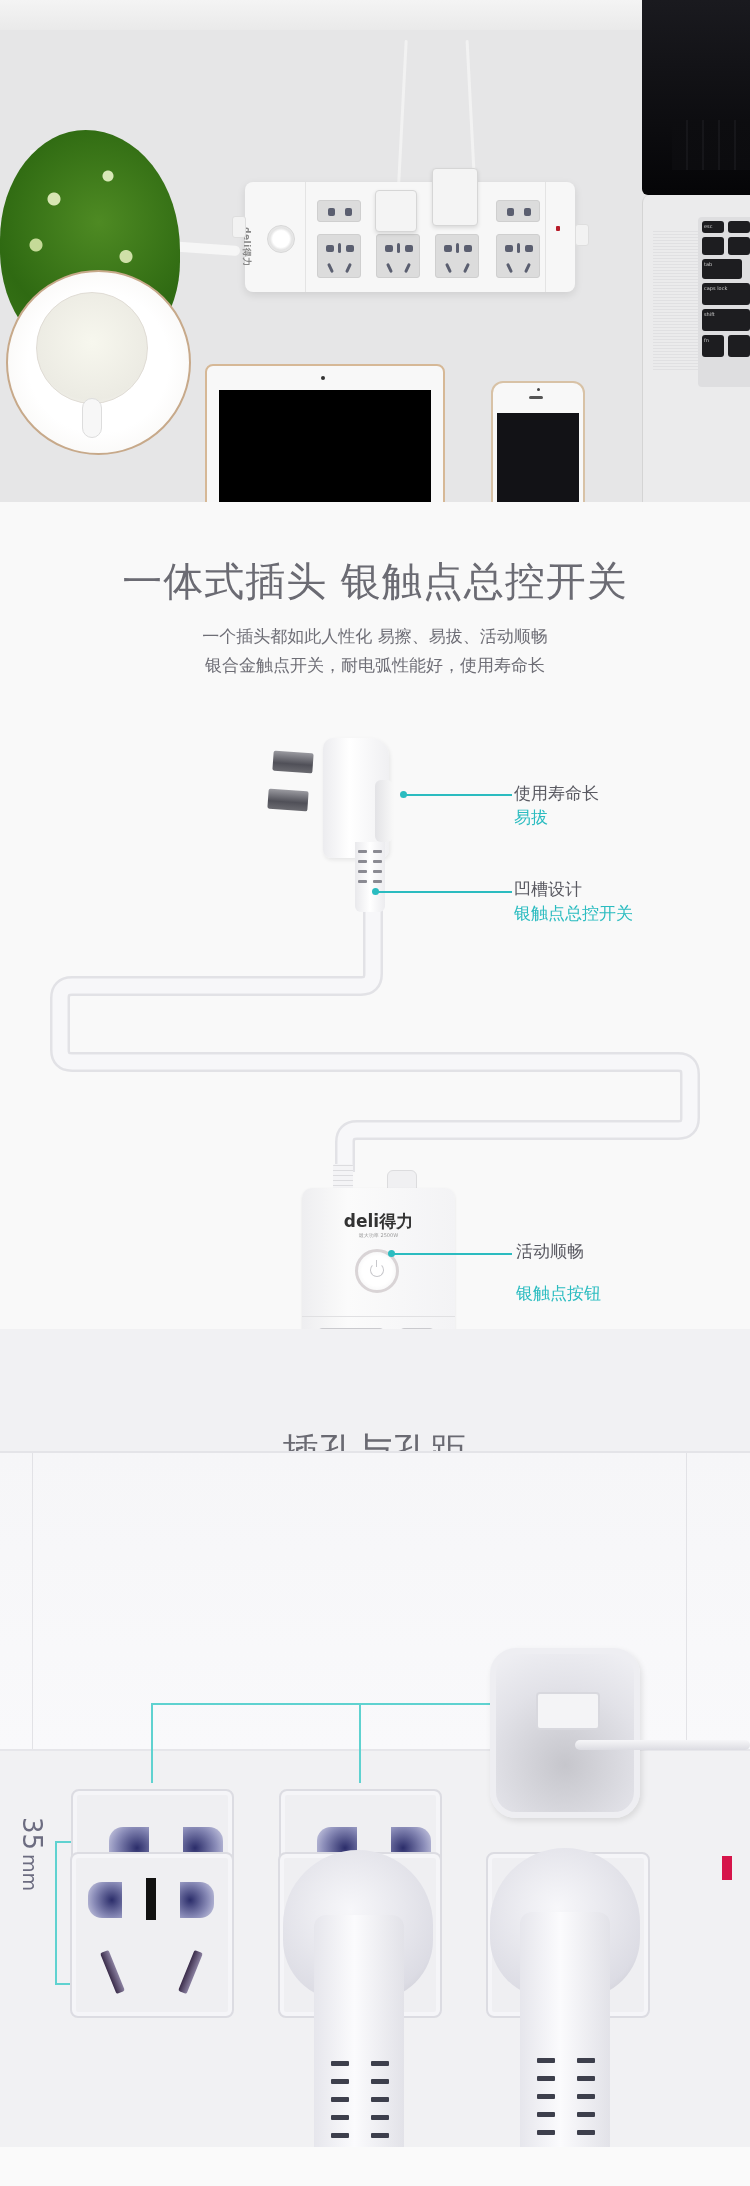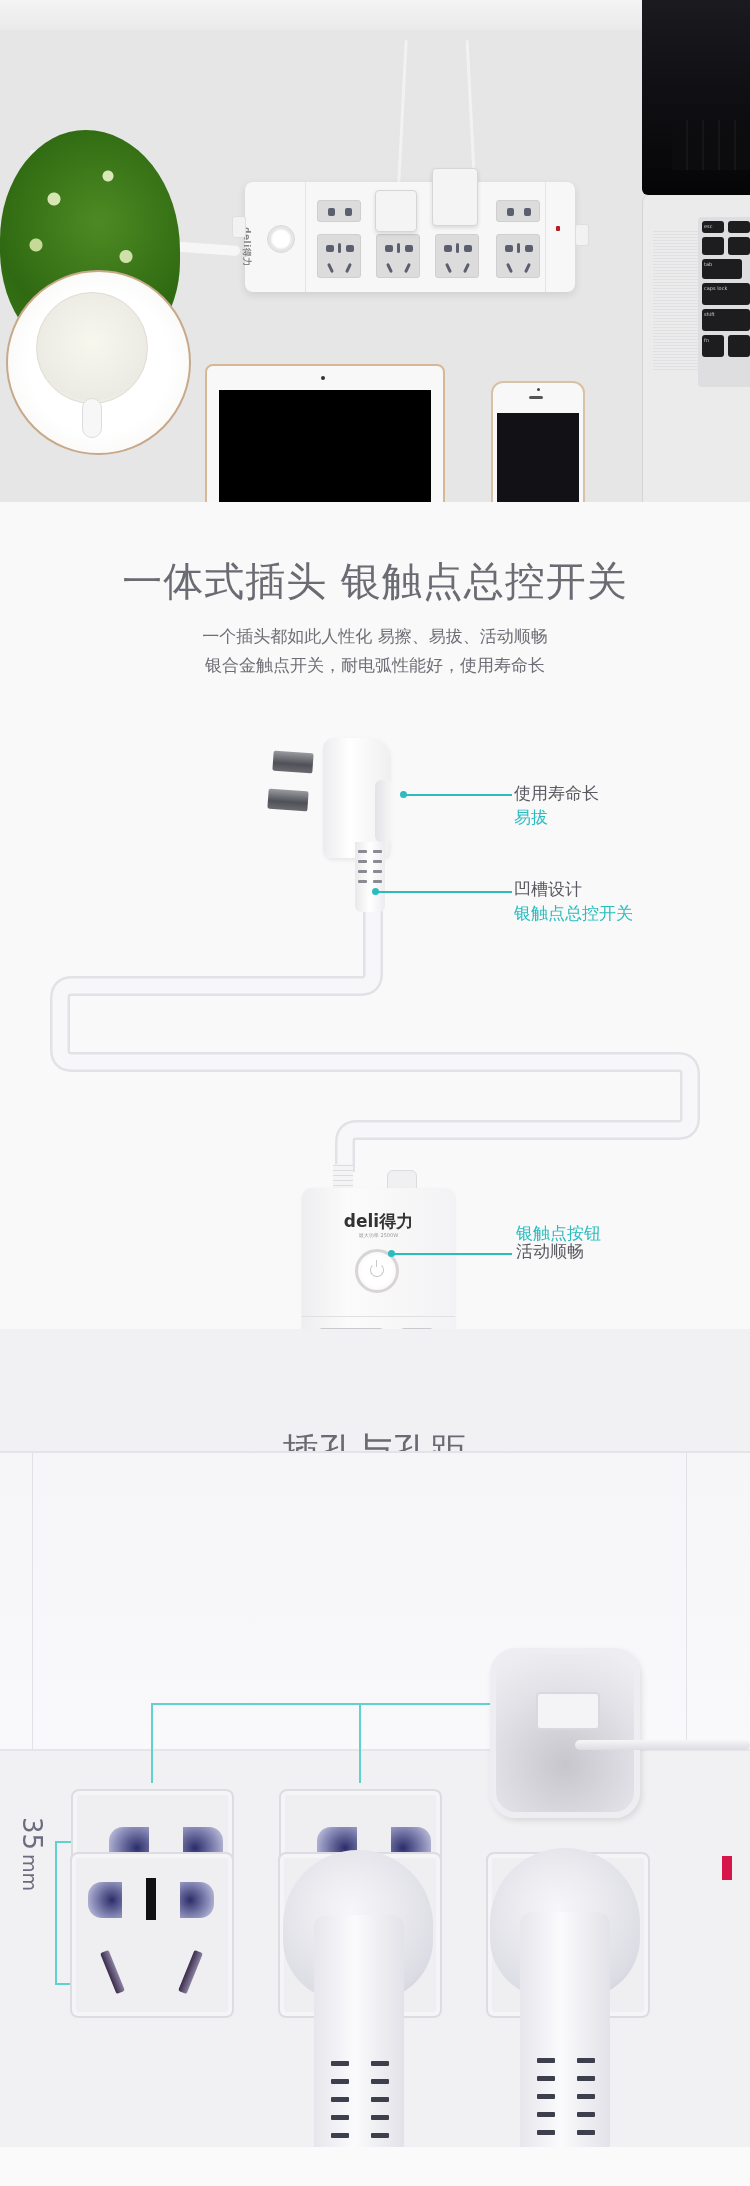--- a/index.html
+++ b/index.html
@@ -265,21 +265,21 @@
       </div>
       <div class="divider"></div>
       <div class="sock" style="left:16px;top:140px;width:66px;height:30px"></div>
       <div class="sock" style="left:98px;top:140px;width:34px;height:30px"></div>
     </div>
 
     <div class="callout">
       <div class="dot" style="left:388px;top:748px"></div>
       <div class="line" style="left:392px;top:751px;width:120px"></div>
       <div class="t1" style="left:516px;top:738px">活动顺畅</div>
-      <div class="t2" style="left:516px;top:720px">银触点按钮</div>
+      <div class="t2" style="left:516px;top:780px">银触点按钮</div>
     </div>
   </div>
 
   <div class="sec3">
     <h2 class="sec-title">插孔与孔距</h2>
     <div class="sec-sub">设计从细节做起，我们让孔距保持彼此应有的距离</div>
   </div>
 
   <div class="dim-label" style="left:210px;top:1632px">
     <span>42</span><span class="u">mm</span>

